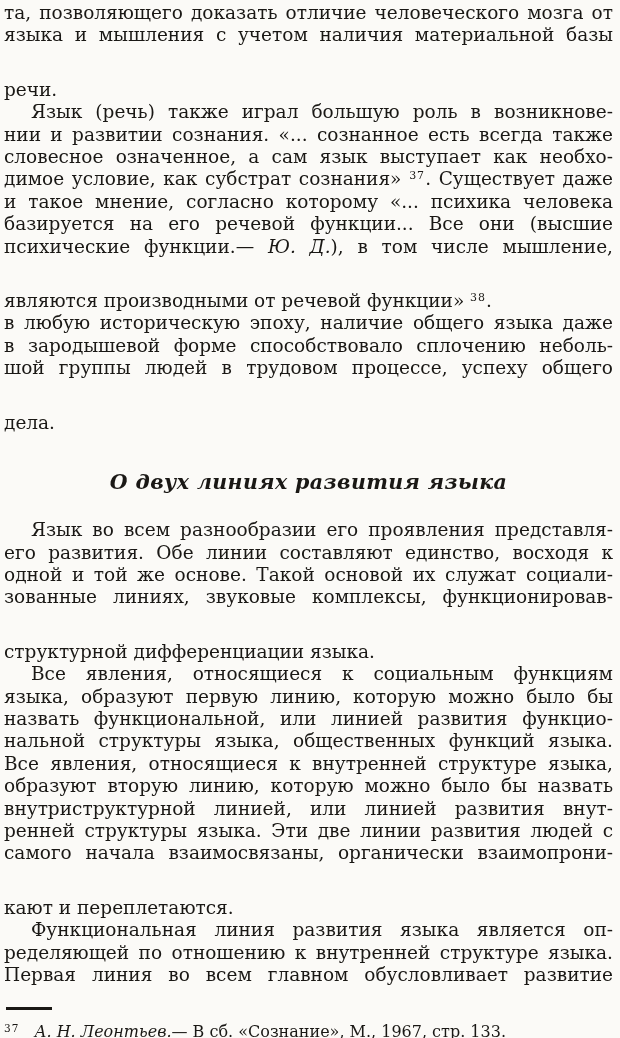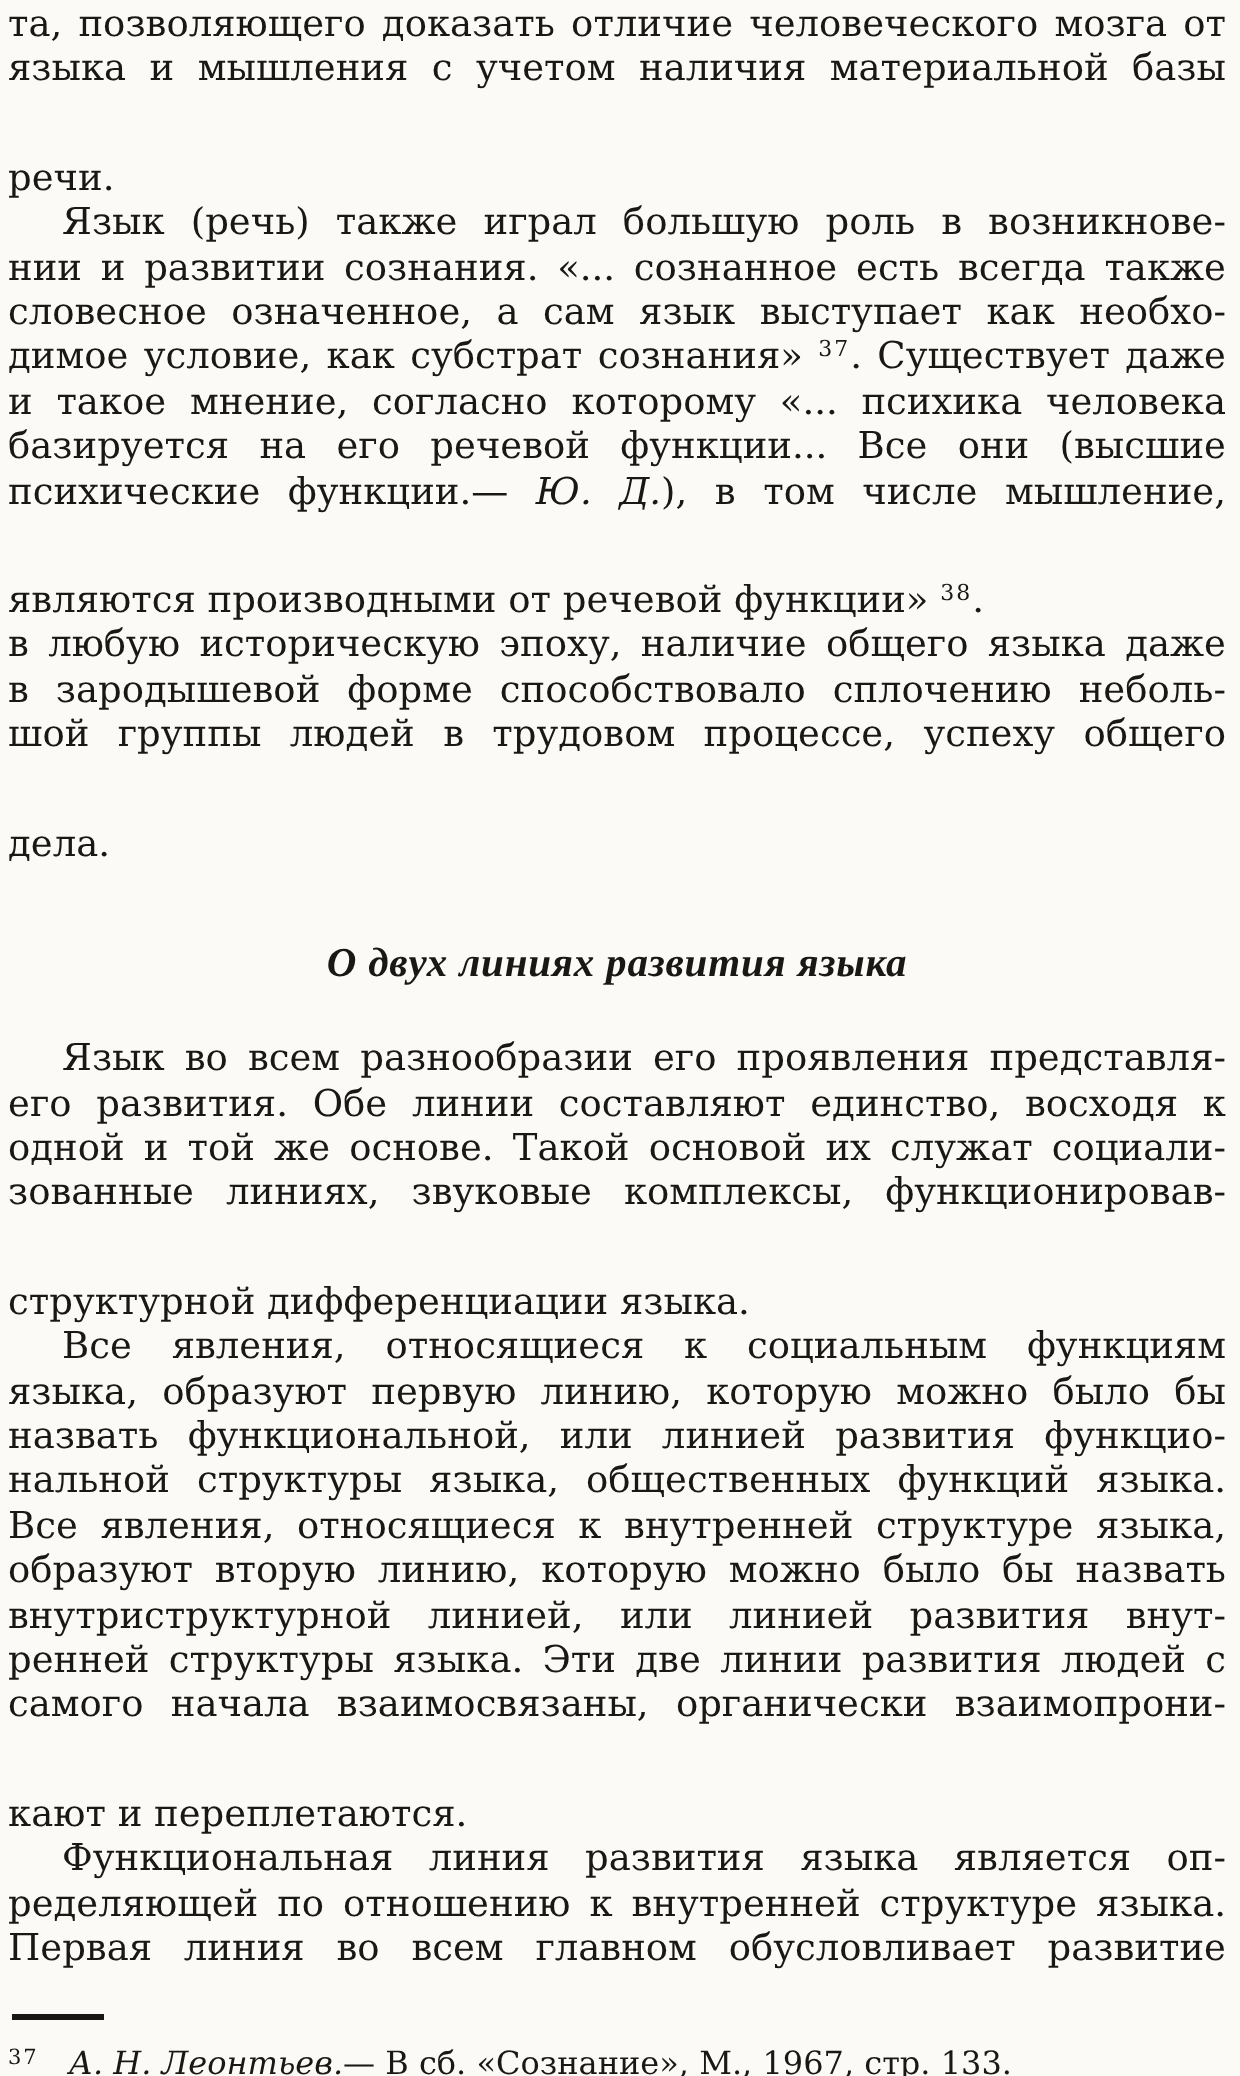--- a/index.html
+++ b/index.html
@@ -38,21 +38,20 @@
     letter-spacing: 1px;
   }
   .section-heading {
     font-size: 20.5px;
     font-weight: bold;
     font-style: italic;
     text-align: center;
     letter-spacing: 0.4px;
     margin: 35px 0 24px 0;
     line-height: 26px;
-    font-family: Liberation Serif, serif;
   }
   .footnote-rule {
     width: 46px;
     height: 3px;
     background: #1a1815;
     margin: 21px 0 11px 2px;
   }
   .footnote {
     font-size: 16px;
     line-height: 22.5px;

